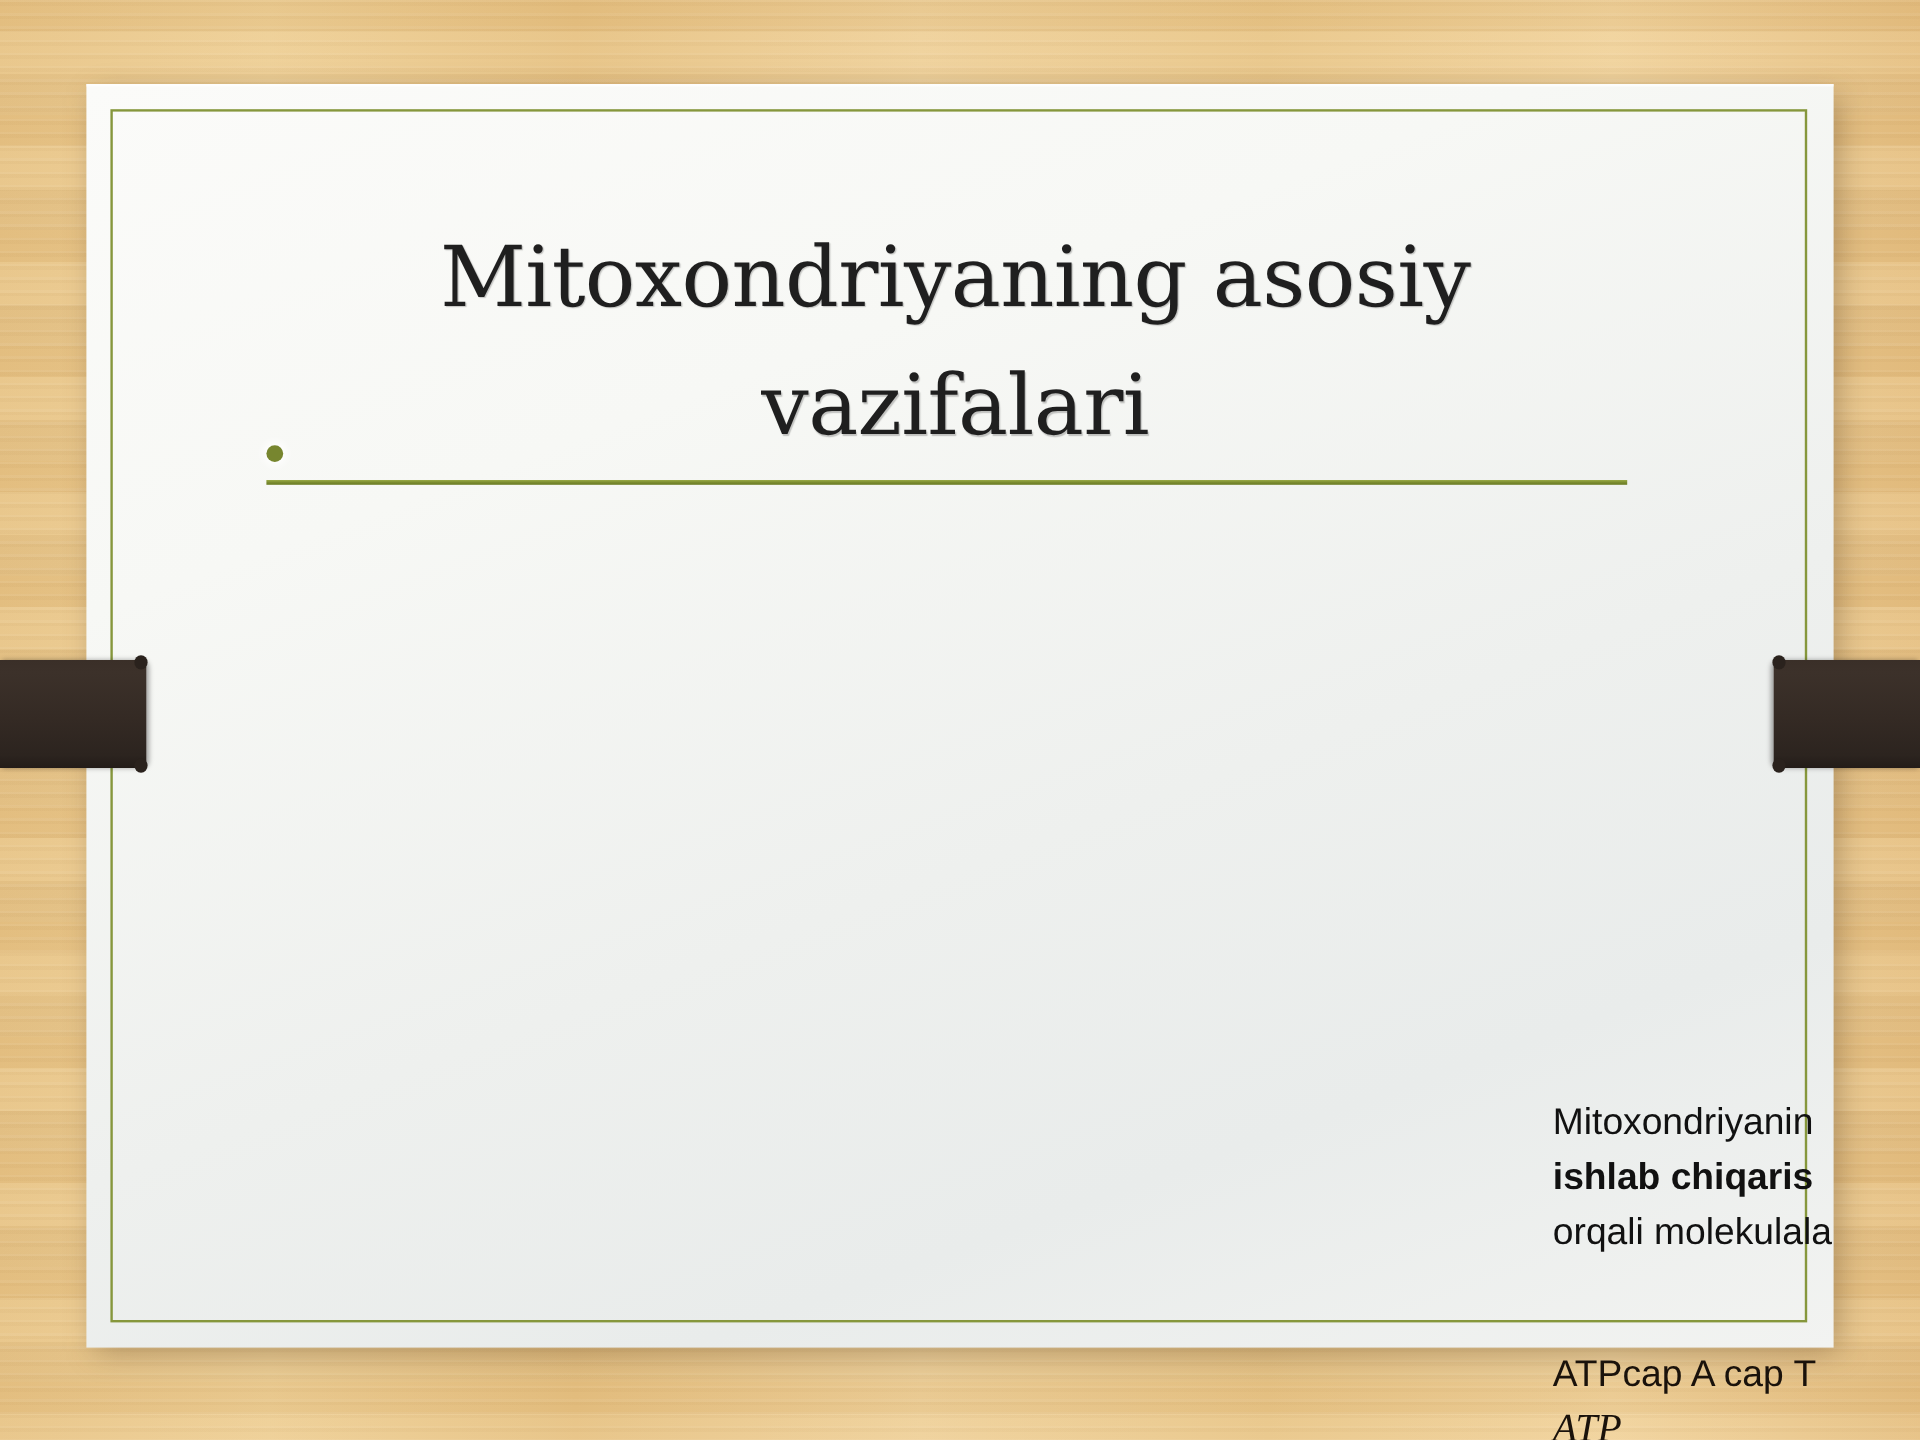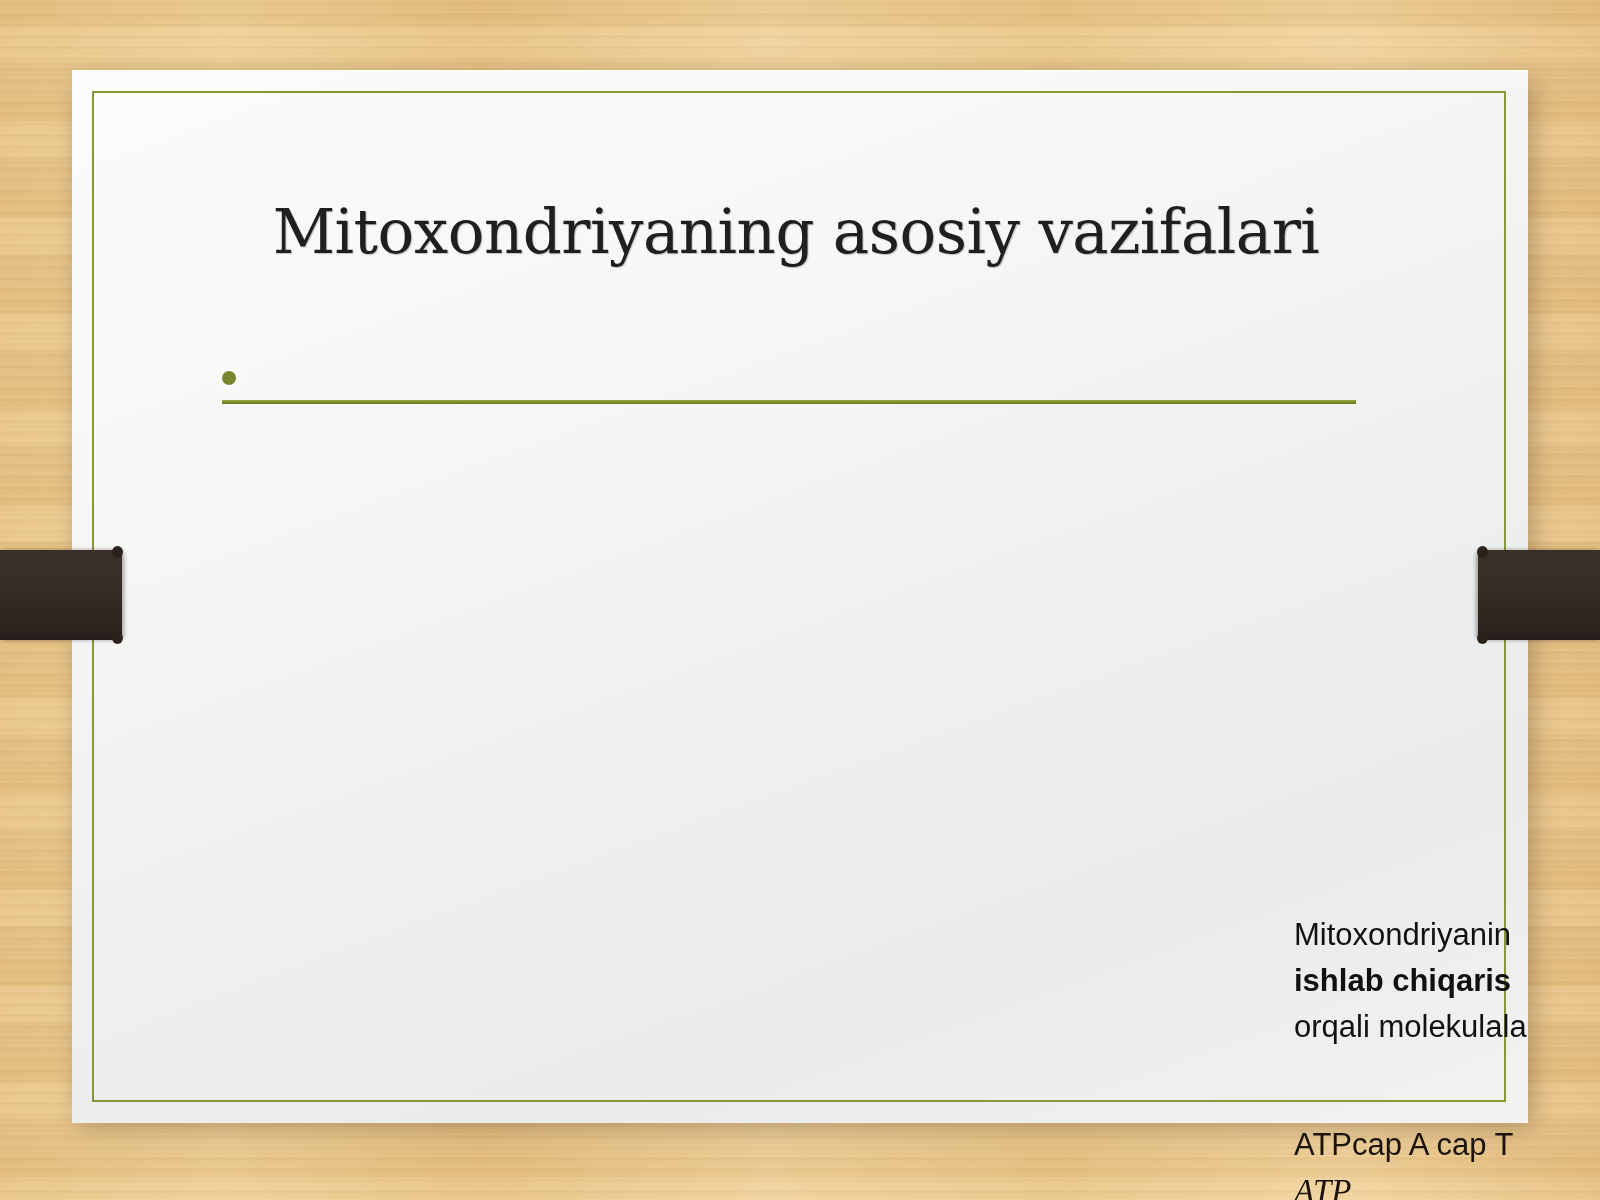--- a/index.html
+++ b/index.html
@@ -153,21 +153,21 @@
   #ribbon-right::before { top: -4px; }
   #ribbon-right::after  { bottom: -4px; }
 
   
   #title {
     position: absolute;
     left: 216px;
     top: 178px;
     width: 1160px;
     font-family: "DejaVu Serif", "Liberation Serif", serif;
-    font-size: 61px;
+    font-size: 70px;
     line-height: 107px;
     font-weight: 400;
     color: #1f1f1f;
     text-align: center;
     letter-spacing: -0.5px;
     text-shadow: 1px 1px 1px rgba(0,0,0,0.22);
   }
   #title-rule {
     position: absolute;
     left: 222px;

